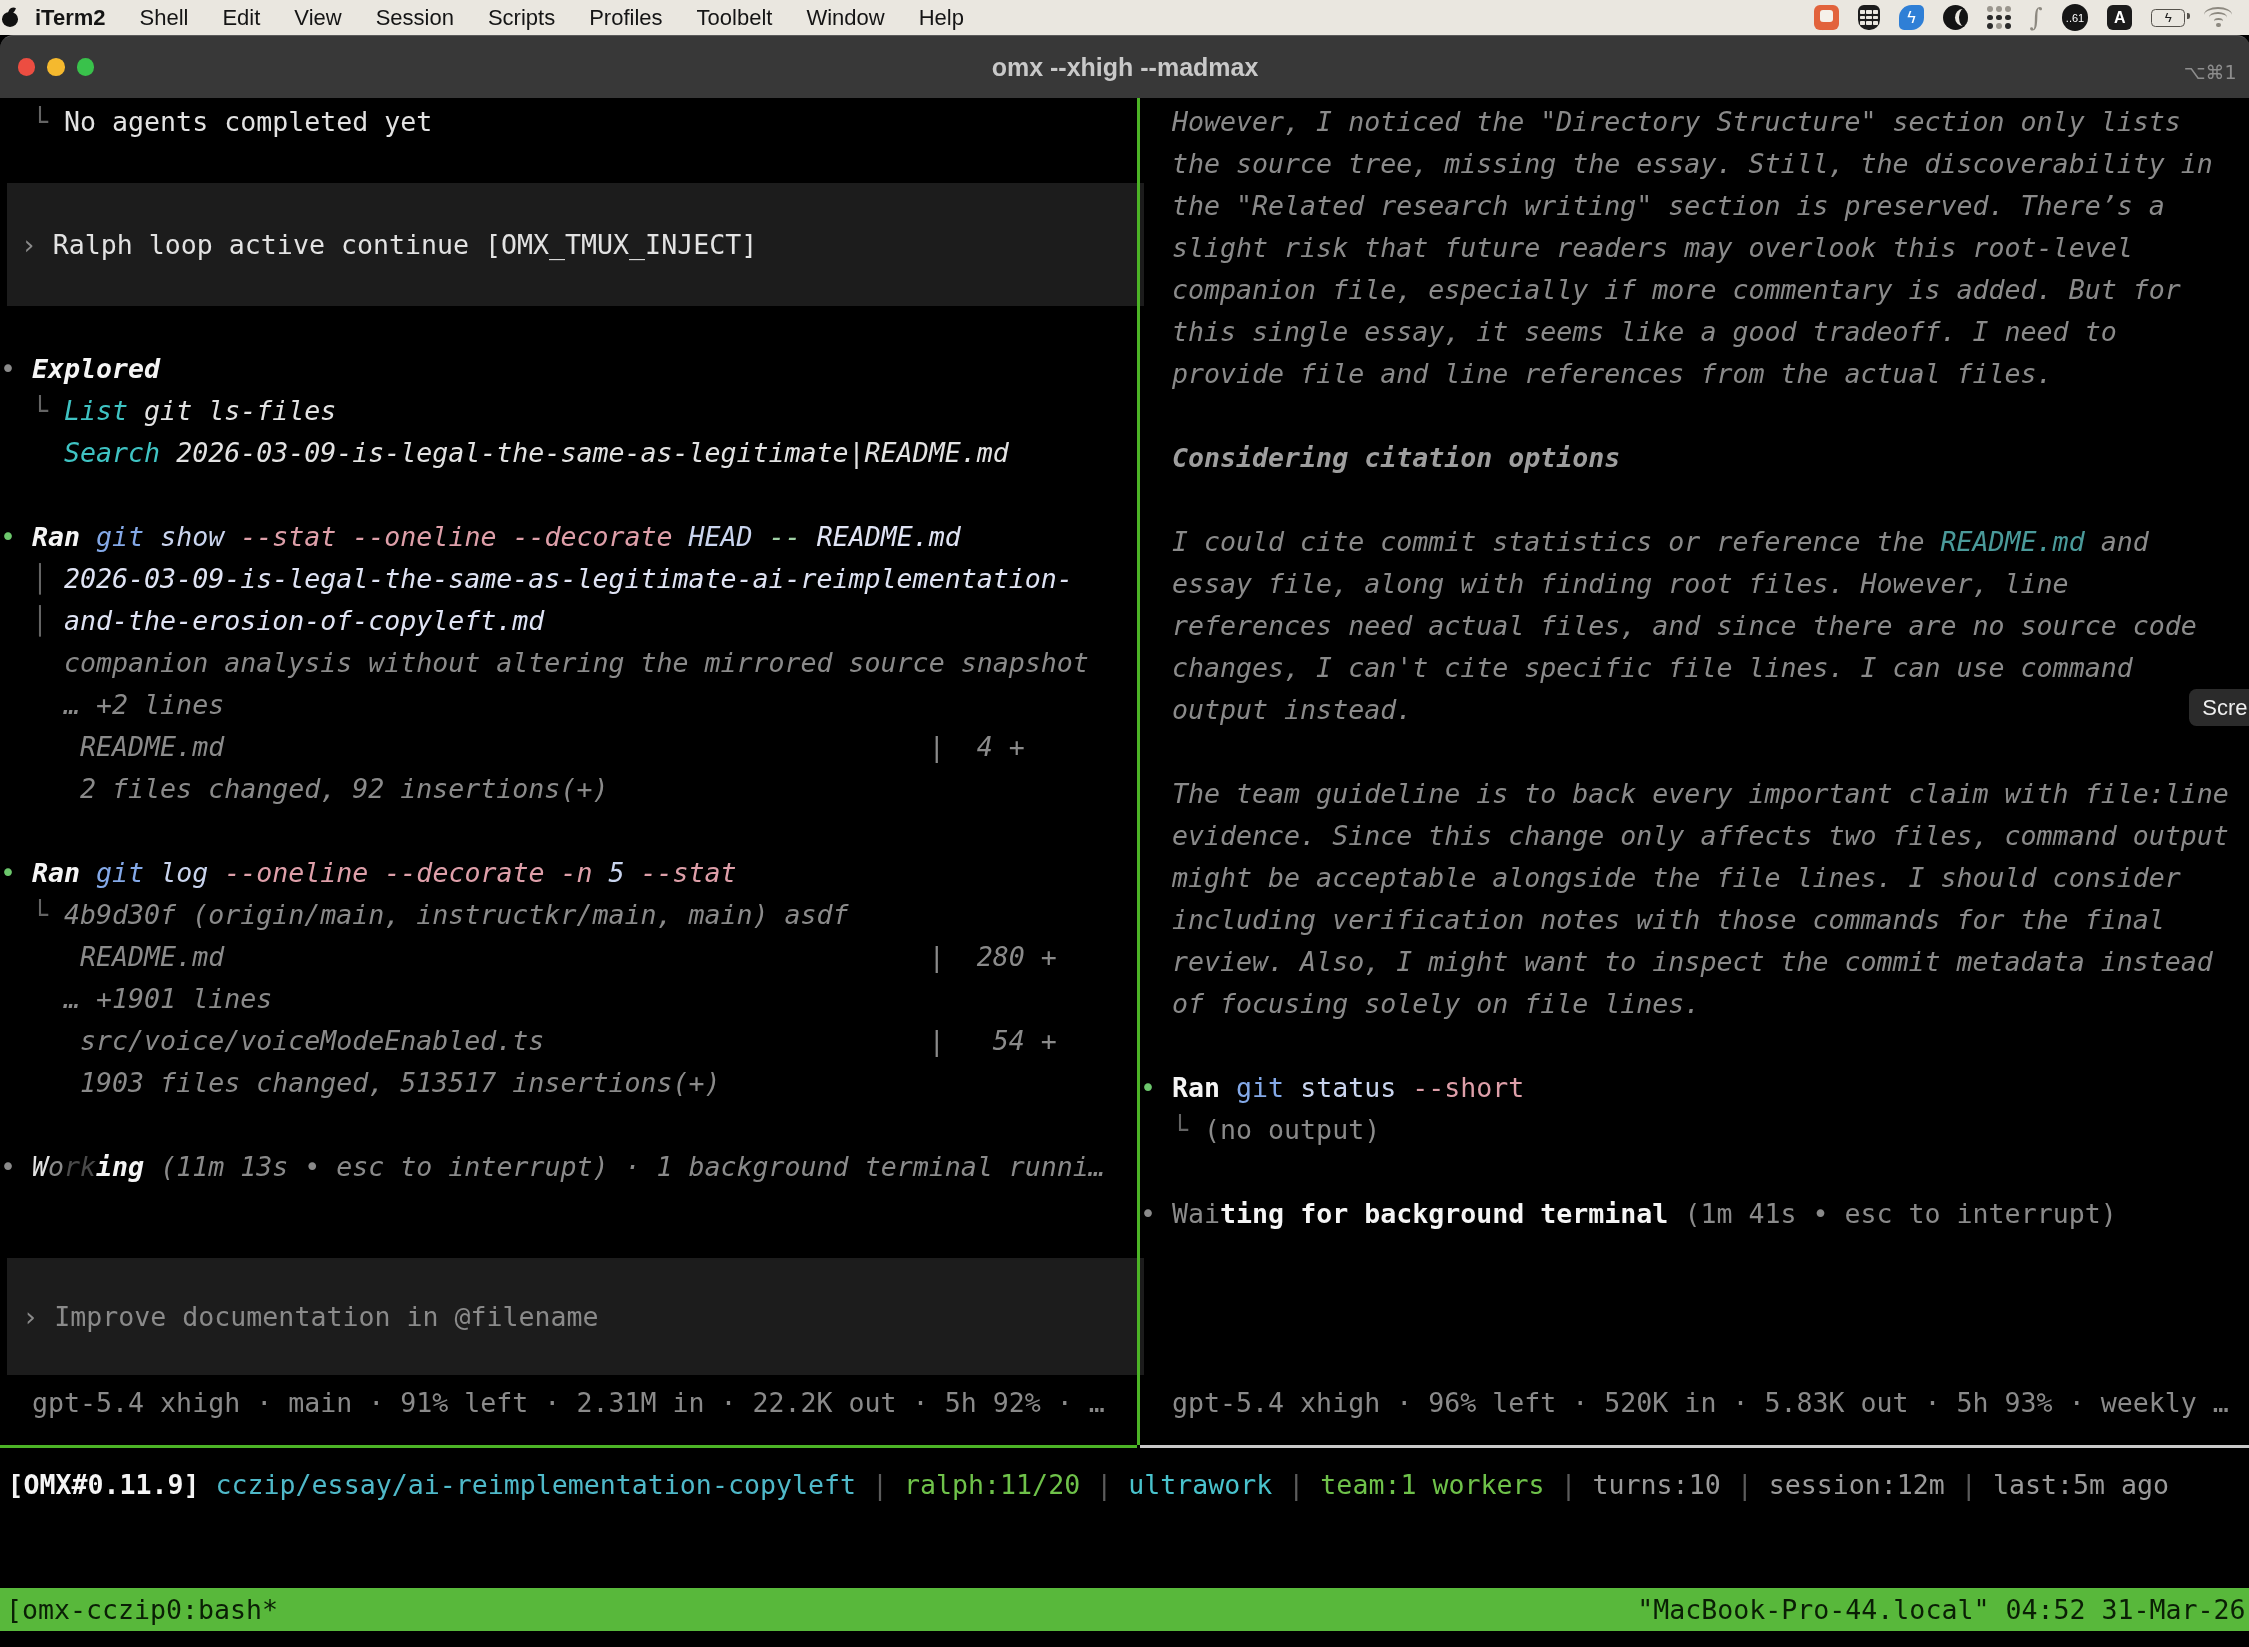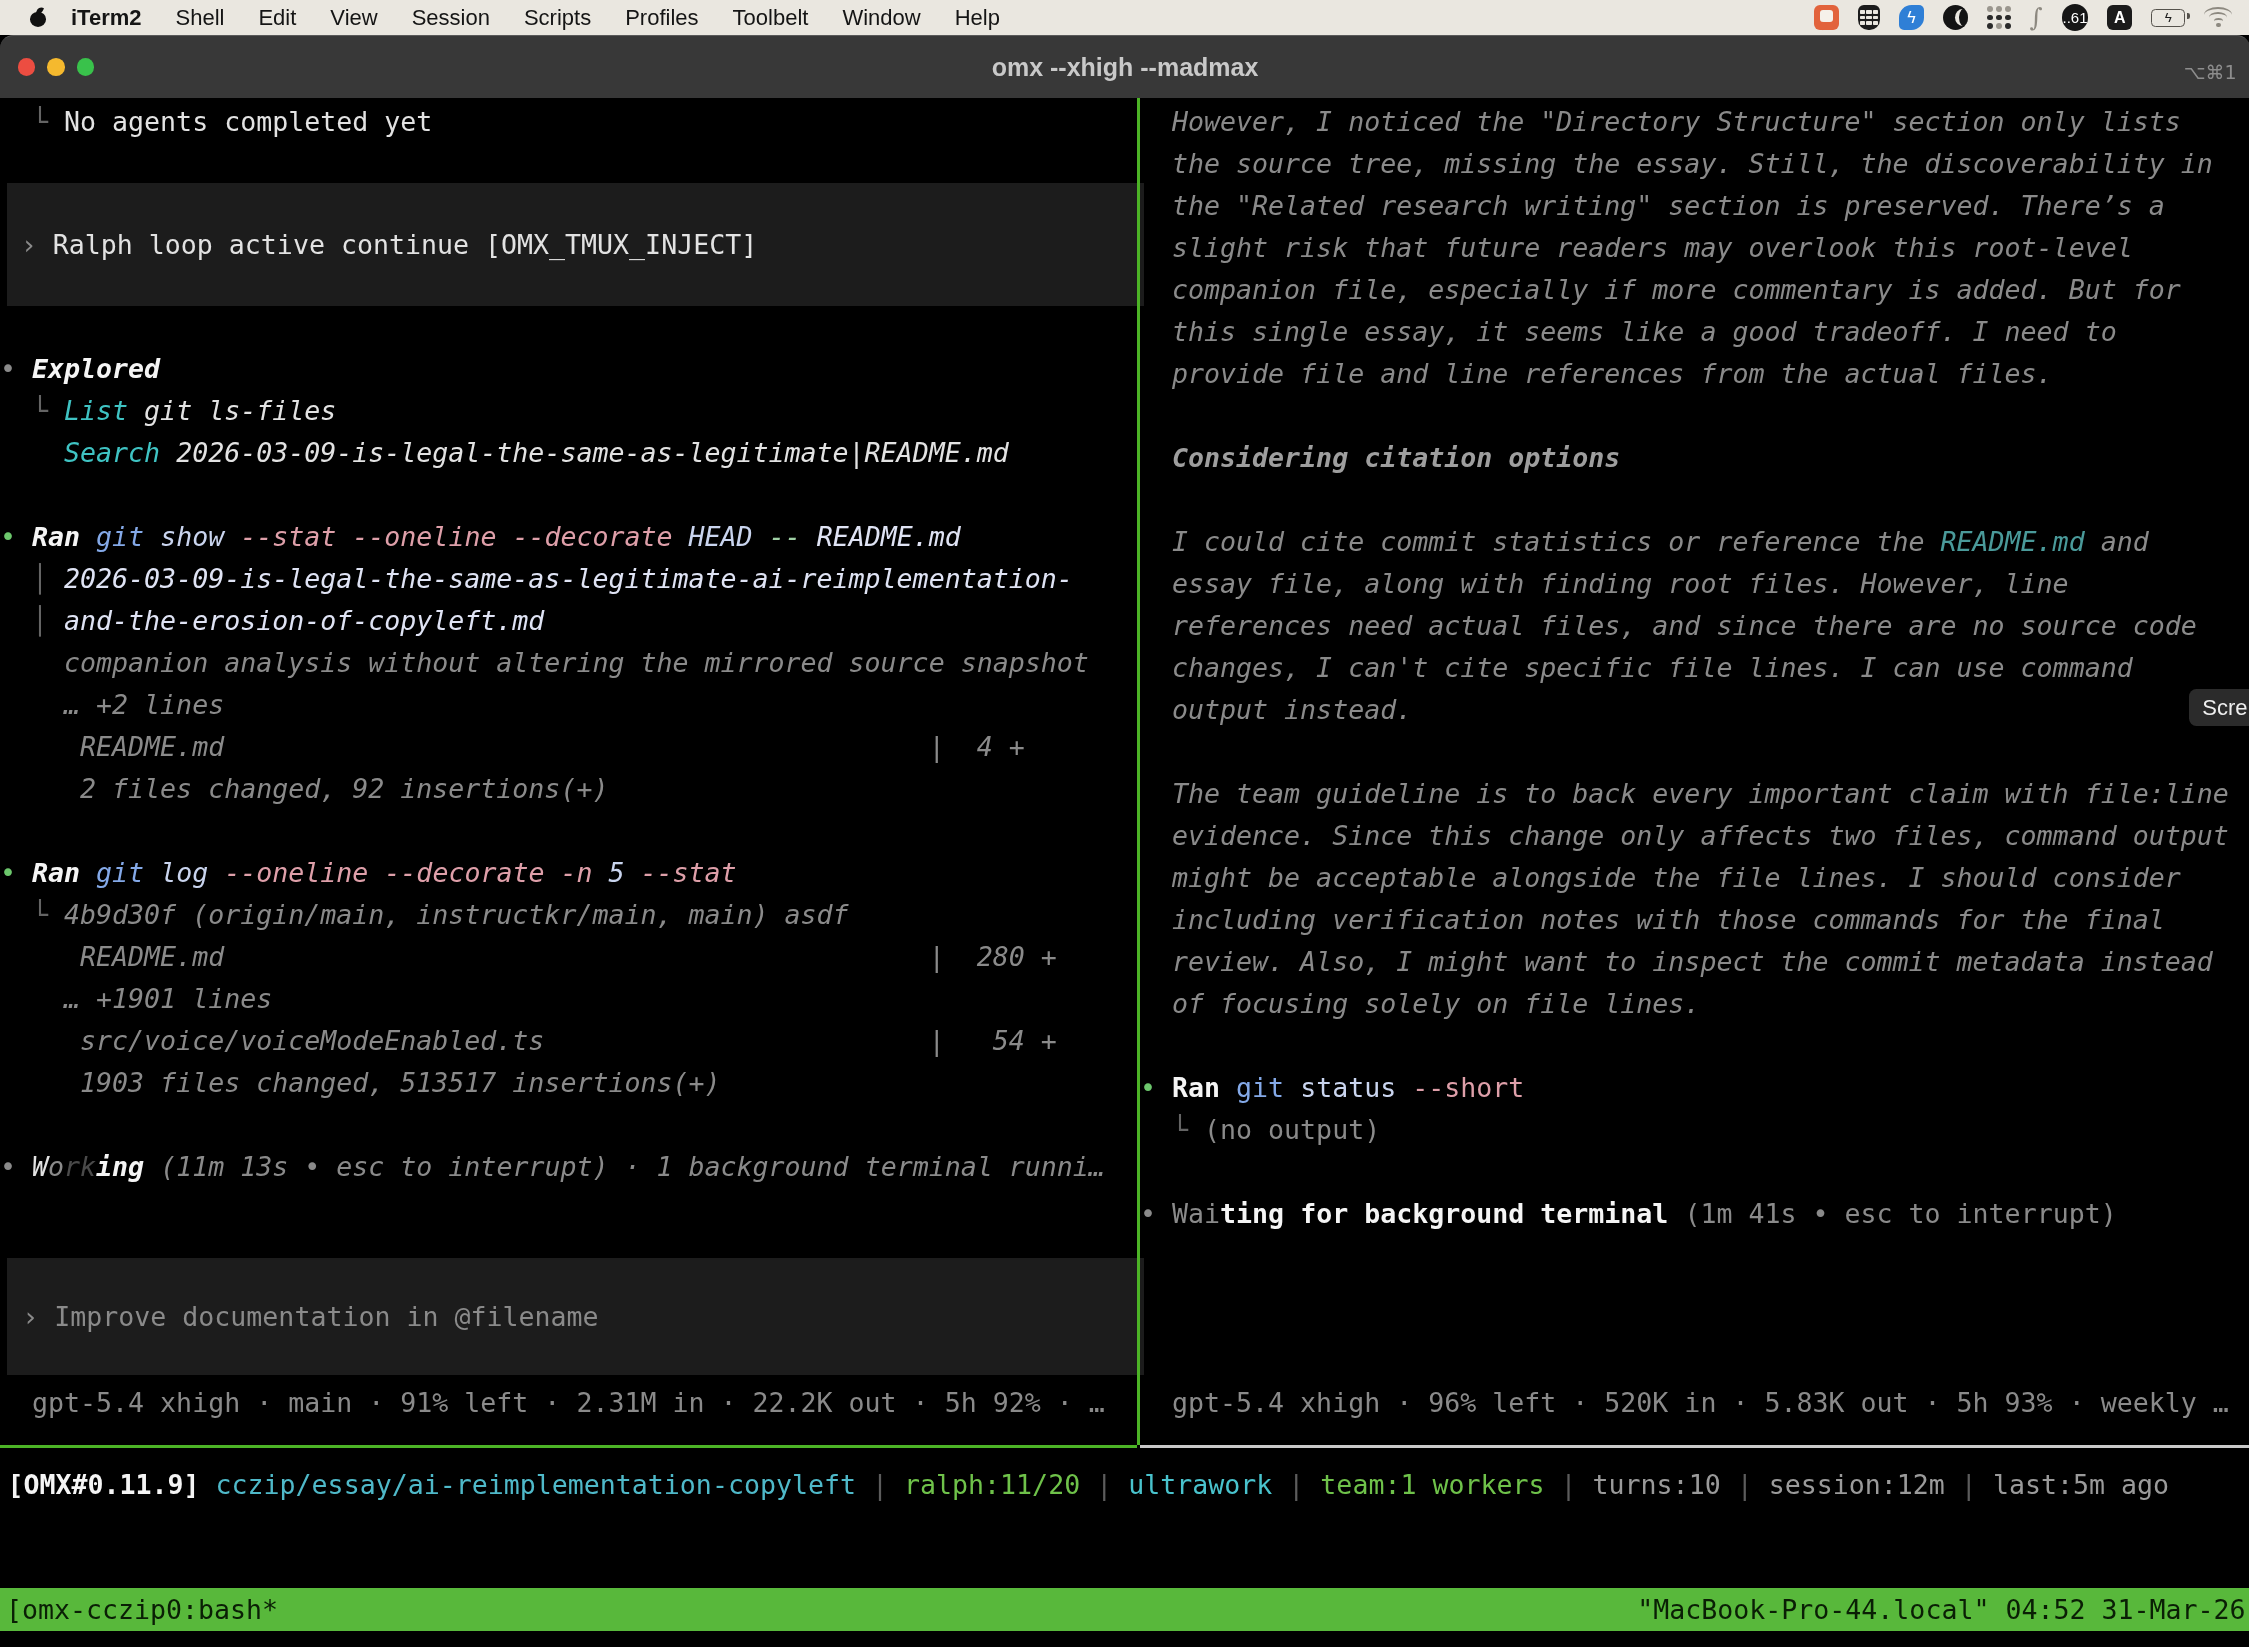--- a/index.html
+++ b/index.html
@@ -1,40 +1,40 @@
 <!DOCTYPE html>
 <html style="font-size:11.8px"><head>
 <meta charset="utf-8">
 <style>
   html,body{margin:0;padding:0;background:#000;}
   body{width:2250px;height:1648px;position:relative;overflow:hidden;font-family:"DejaVu Sans Mono",monospace;}
   
   .menubar{position:absolute;left:0;top:0;width:2250px;height:35px;background:#eae7e0;display:flex;align-items:center;justify-content:space-between;font-family:"Liberation Sans","DejaVu Sans",sans-serif;}
-  .menu-left{display:flex;align-items:center;gap:8px;padding-left:28px;}
+  .menu-left{display:flex;align-items:center;gap:0;}
   .apple{width:19px;height:22px;position:relative;margin-right:16px;}
   .apple .body{position:absolute;left:1.5px;top:5.9px;width:16px;height:14.8px;background:#111;border-radius:48% 48% 50% 50%;}
   .apple .leaf{position:absolute;left:8.9px;top:0px;width:5.9px;height:6.6px;background:#111;border-radius:80% 0 80% 0;transform:rotate(20deg);}
   .menu-item{font-size:22px;color:#151515;padding:0 17px;white-space:nowrap;}
   .menu-item:first-child{font-weight:bold;padding-left:0;}
   .menu-right{display:flex;align-items:center;gap:19px;padding-right:17.7px;}
   .mi{height:26.6px;display:flex;align-items:center;justify-content:center;}
   .ic-chat{width:25px;height:25px;background:#e2633c;border-radius:5.9px;position:relative;}
   .ic-chat:before{content:"";position:absolute;left:5.9px;top:5.2px;width:13.3px;height:11.8px;background:#f6f1ea;border-radius:3px;}
   .ic-chat:after{content:"";position:absolute;left:5.9px;bottom:1.5px;width:5.9px;height:5.9px;background:#e2633c;transform:rotate(45deg);}
   .ic-shield{width:22px;height:25px;background:#1c1c1c;border-radius:5.9px 5.9px 10.3px 10.3px;display:grid;grid-template-columns:repeat(3,5.2px);grid-auto-rows:3.7px;gap:1.5px;justify-content:center;align-content:center;}
   .ic-shield i{background:#eae7e0;border-radius:0.7px;}
   .ic-bolt-blue{width:25px;height:25px;background:#2f7fd6;border-radius:50% 20% 50% 20%;color:#fff;font-size:16px;display:flex;align-items:center;justify-content:center;}
   .ic-moon{width:25px;height:25px;background:#141414;border-radius:50%;position:relative;overflow:hidden;}
   .ic-moon:before{content:"";position:absolute;left:11.8px;top:3.7px;width:16px;height:17.7px;background:#eae7e0;border-radius:50%;}
   .ic-moon:after{content:"";position:absolute;left:16px;top:2.2px;width:16px;height:20.7px;background:#141414;border-radius:50%;}
   .ic-dots{display:grid;grid-template-columns:repeat(3,5.9px);grid-auto-rows:5.9px;gap:3px;}
   .ic-dots i{border-radius:50%;background:#9a968e;}
   .ic-dots i.d{background:#2a2a2a;}
   .ic-squig{font-size:25px;color:#8d8980;font-family:"DejaVu Serif",serif;}
-  .ic-61{width:26.6px;height:26.6px;background:#161616;border-radius:50%;color:#fff;font-size:15px;display:flex;align-items:center;justify-content:center;font-family:"Liberation Sans",sans-serif;}
+  .ic-61{width:26.6px;height:26.6px;background:#161616;border-radius:50%;color:#fff;font-size:11px;display:flex;align-items:center;justify-content:center;font-family:"Liberation Sans",sans-serif;}
   .ic-a{width:25px;height:25px;background:#1b1b1b;border-radius:5.9px;color:#fff;font-size:16px;font-weight:bold;display:flex;align-items:center;justify-content:center;font-family:"Liberation Sans",sans-serif;}
   .ic-batt{width:32px;height:16px;border:1.5px solid #55524c;border-radius:4.4px;position:relative;display:flex;align-items:center;justify-content:center;color:#1b1b1b;font-size:13.3px;}
   .ic-batt:after{content:"";position:absolute;right:-5.2px;top:3.7px;width:3px;height:5.9px;background:#55524c;border-radius:0 2.2px 2.2px 0;}
   .ic-wifi{position:relative;width:28px;height:22px;}
   .ic-wifi i{position:absolute;left:50%;border:2.2px solid #8d8980;border-bottom:none;border-left:none;border-right:none;border-radius:50% 50% 0 0;}
   .ic-wifi .w1{width:28px;height:14px;top:0;margin-left:-14px;}
   .ic-wifi .w2{width:17.7px;height:8.9px;top:5.9px;margin-left:-8.9px;}
   .ic-wifi .w3{width:8.9px;height:4.4px;top:11px;margin-left:-4.4px;}
   .ic-wifi .w4{width:4.4px;height:4.4px;top:16px;margin-left:-2.2px;background:#8d8980;border:none;border-radius:50%;}
   

